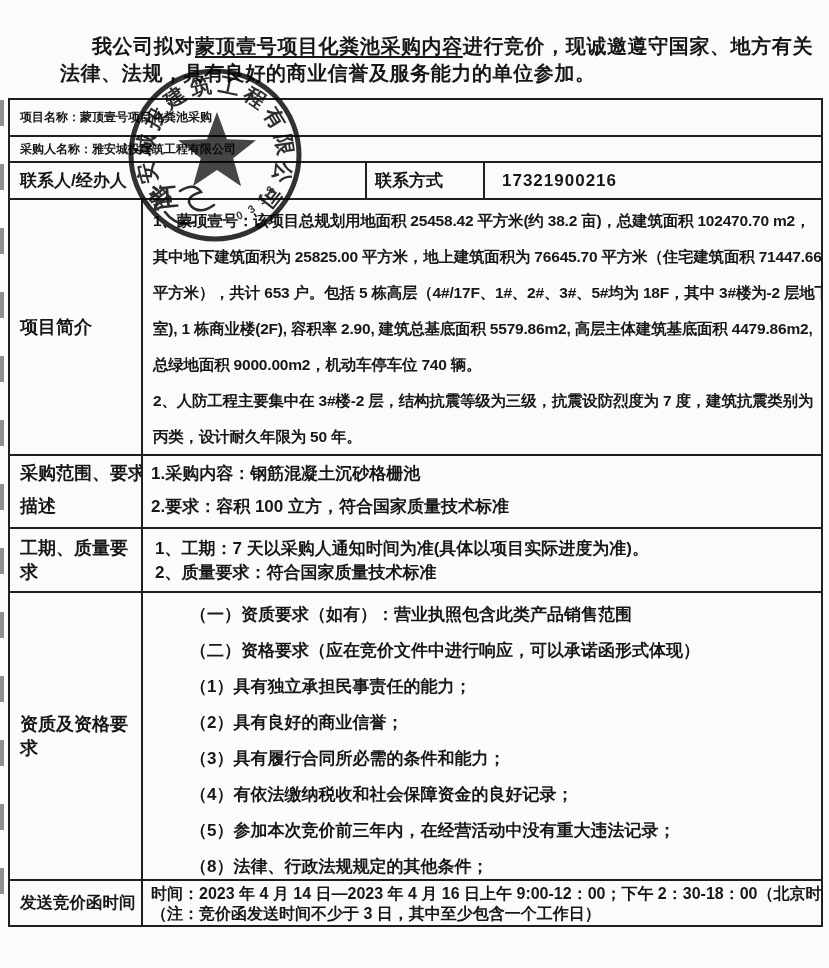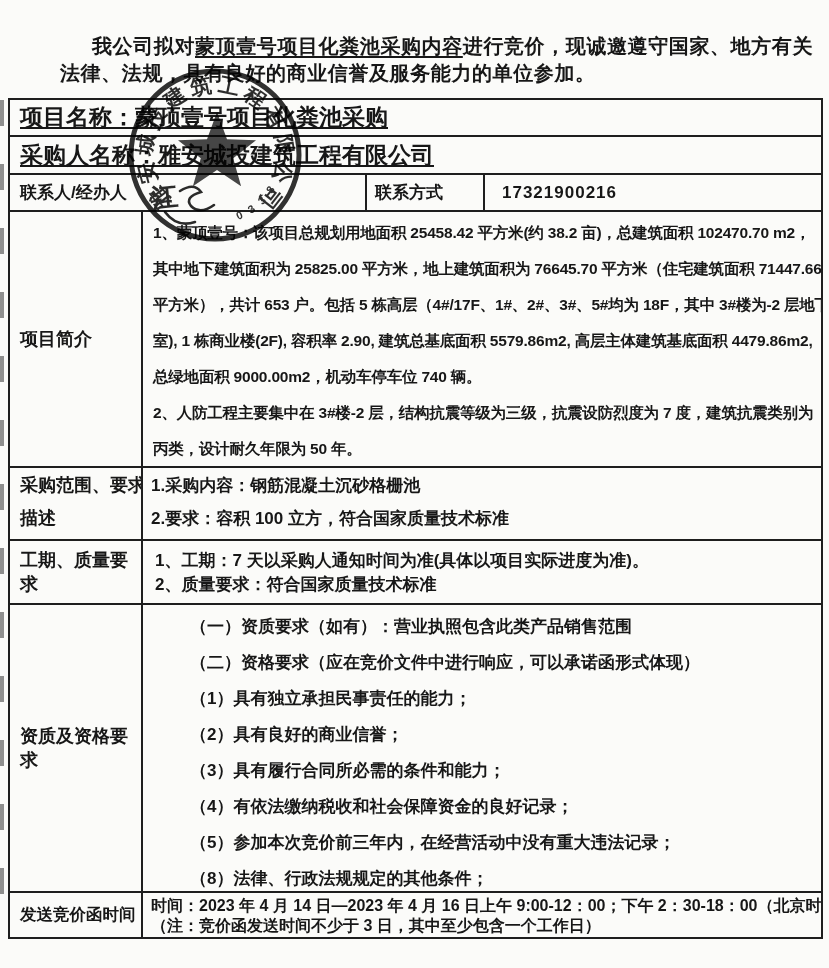--- a/index.html
+++ b/index.html
@@ -18,23 +18,23 @@
   .row{display:flex;box-sizing:border-box;}
   .row + .row{border-top:2px solid var(--ink);}
   .cell{box-sizing:border-box;overflow:hidden;}
   .lblcell{width:133px;flex:0 0 133px;border-right:2px solid var(--ink);
            padding-left:10px;font-weight:700;font-size:18px;display:flex;
            flex-direction:column;justify-content:center;}
   .content{flex:1;overflow:hidden;}
   .line{white-space:nowrap;}
 
   .r-name   {height:35px;align-items:center;}
-  .r-buyer  {height:38px;align-items:center;}
+  .r-buyer  {height:26px;align-items:center;}
   .r-contact{height:37px;}
-  .fullcell{flex:1;display:flex;align-items:center;padding-left:10px;font-size:23px;font-weight:700;text-decoration:underline;}
+  .fullcell{flex:1;display:flex;align-items:center;padding-left:10px;font-size:12px;font-weight:700;}
   .c-person{width:357px;flex:0 0 357px;border-right:2px solid var(--ink);
             display:flex;align-items:center;padding-left:10px;font-weight:700;font-size:17px;}
   .c-method{width:118px;flex:0 0 118px;border-right:2px solid var(--ink);
             display:flex;align-items:center;padding-left:8px;font-weight:700;font-size:17px;}
   .c-phone{flex:1;display:flex;align-items:center;padding-left:17px;font-size:17px;font-weight:600;letter-spacing:1px;}
 
   .r-overview{height:256px;}
   .r-overview .content{padding:3px 2px 0 10px;font-size:15.5px;font-weight:600;line-height:36px;letter-spacing:-0.2px;}
 
   .r-scope{height:73px;}

